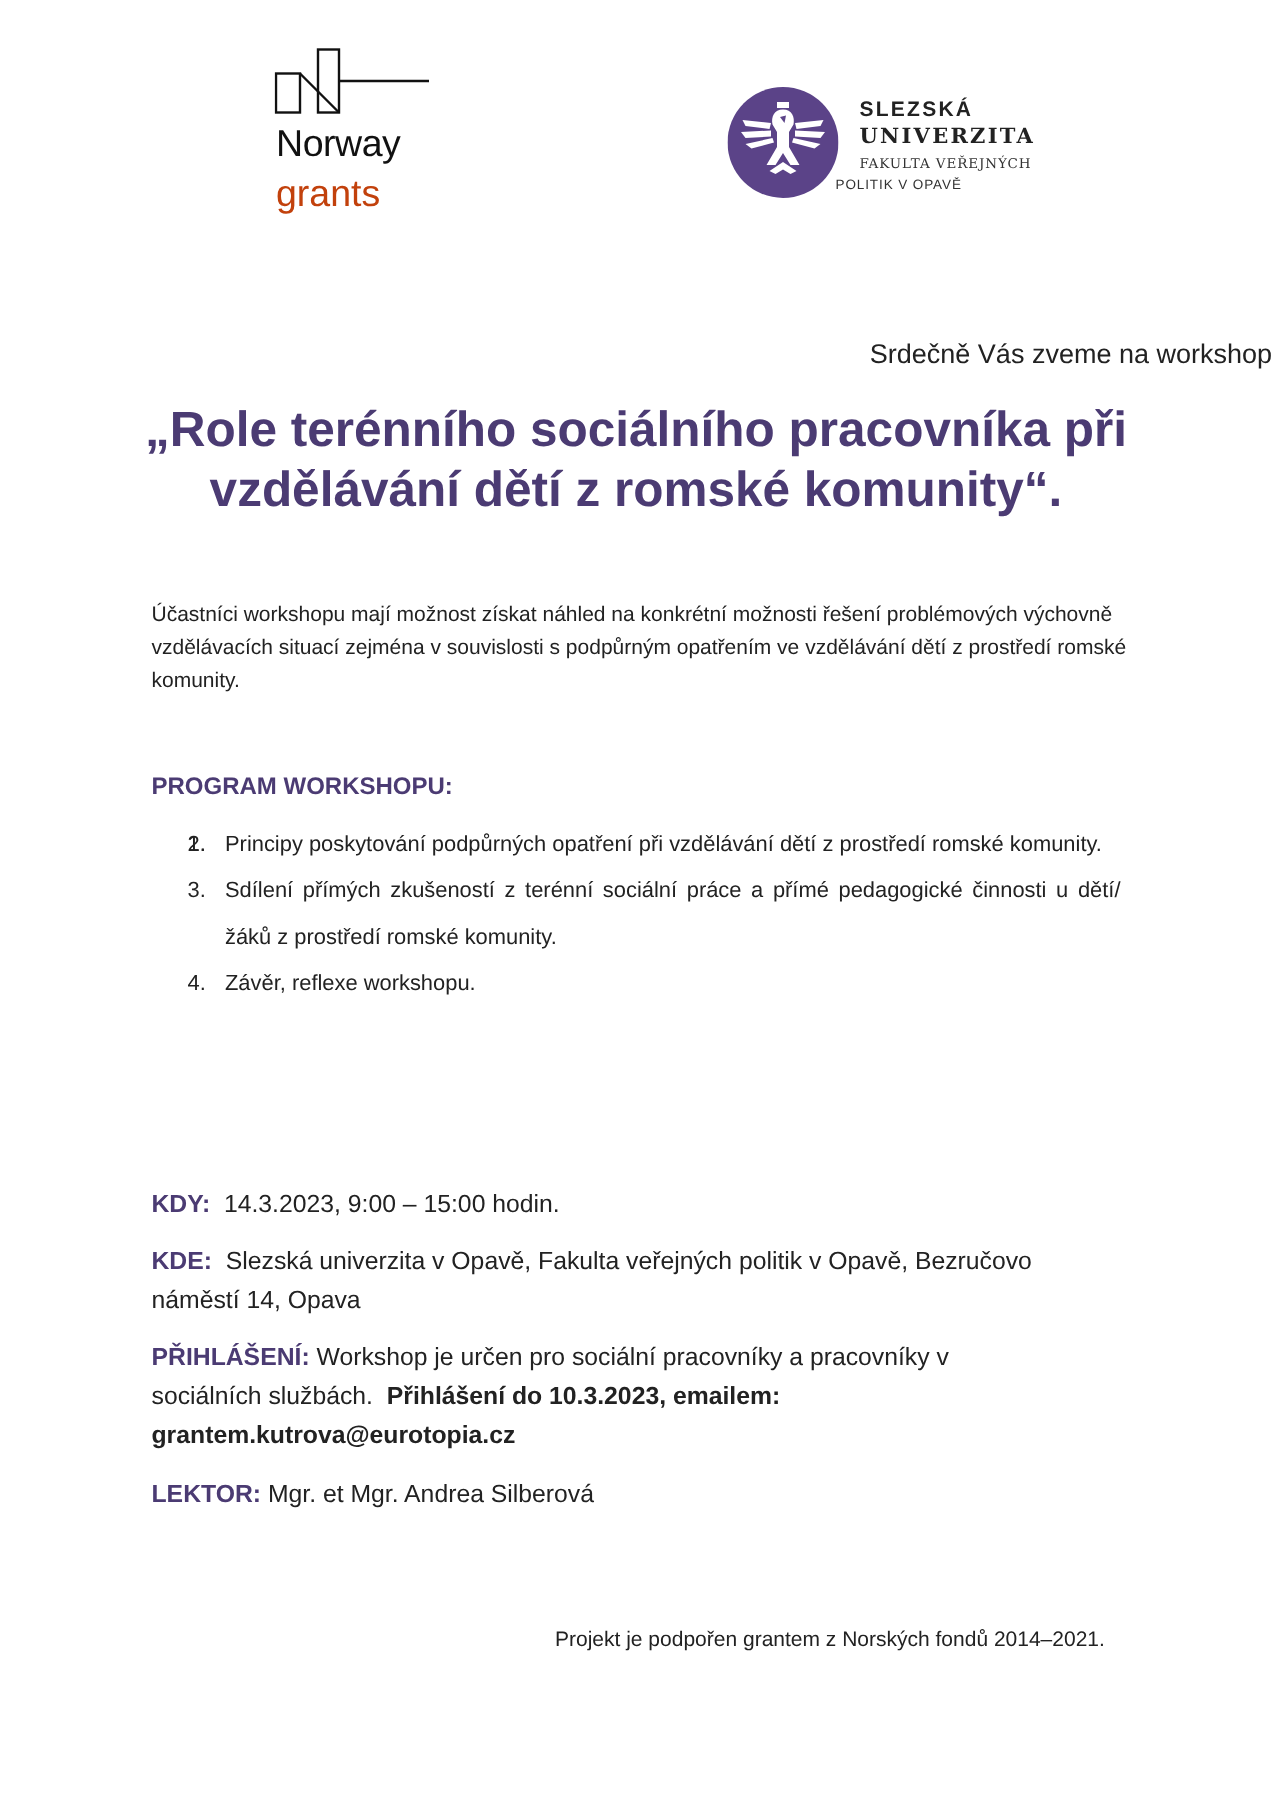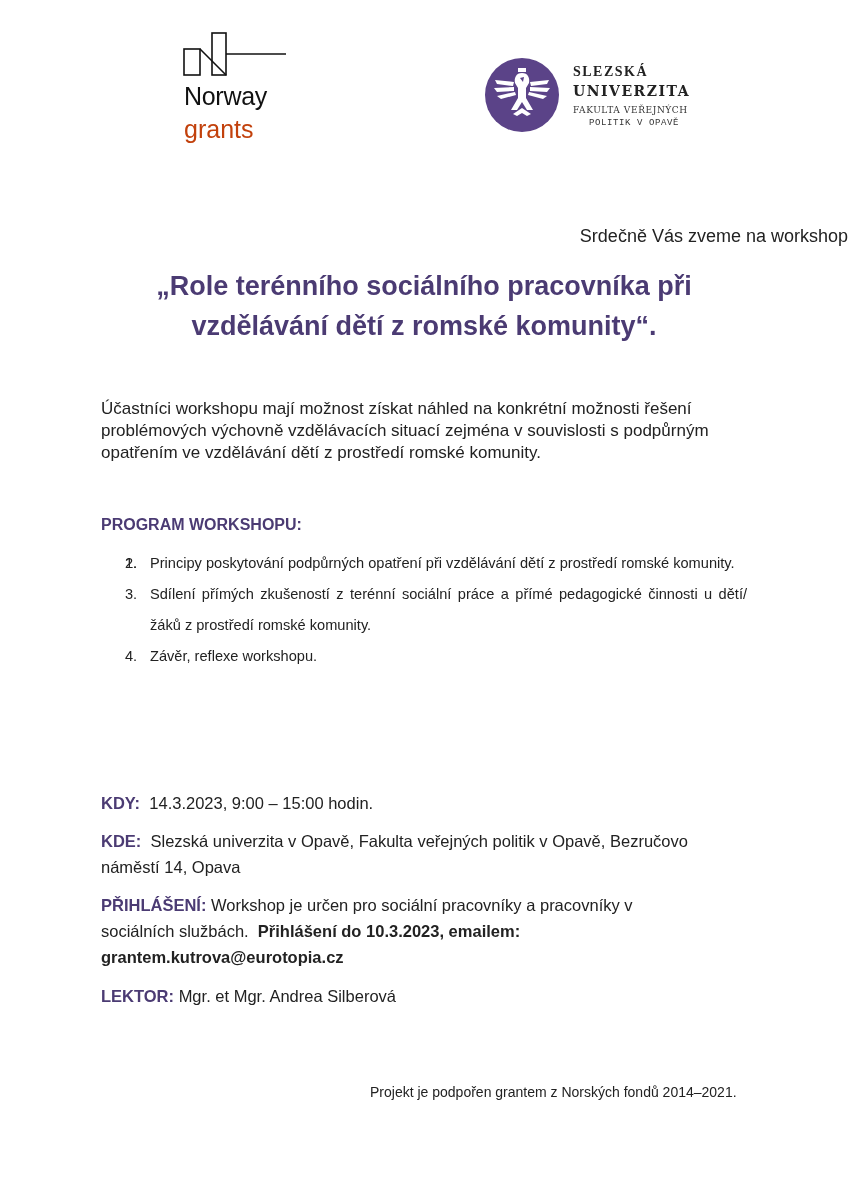--- a/index.html
+++ b/index.html
@@ -9,29 +9,29 @@
 
   
   #norway-logo { left: 183px; top: 32px; width: 110px; height: 115px; }
   #norway-logo svg { position: absolute; left: 0; top: 0; }
   .ng-norway { position: absolute; left: 1px; top: 50px; font-size: 25px; font-weight: normal; letter-spacing: -0.3px; color: #111; }
   .ng-grants { position: absolute; left: 1px; top: 83px; font-size: 25px; color: #c2410c; }
 
   
   #su-logo { left: 485px; top: 58px; width: 240px; height: 80px; }
   .su-circle { position: absolute; left: 0; top: 0; width: 74px; height: 74px; }
-  .su-t1 { position: absolute; left: 88px; top: 6px; font-family: Liberation Serif, serif; font-size: 14px; font-weight: bold; letter-spacing: 1.5px; color: #222; }
+  .su-t1 { position: absolute; left: 88px; top: 6px; font-family: Liberation Sans, sans-serif; font-size: 14px; font-weight: bold; letter-spacing: 1.5px; color: #222; }
   .su-t2 { position: absolute; left: 88px; top: 25px; font-family: "DejaVu Serif", serif; font-size: 14px; font-weight: bold; letter-spacing: 1.5px; color: #222; }
   .su-t3 { position: absolute; left: 88px; top: 47px; font-family: "DejaVu Serif", serif; font-size: 9px; letter-spacing: 0.6px; color: #333; }
-  .su-t4 { position: absolute; left: 104px; top: 60px; font-family: Liberation Mono, monospace; font-size: 9px; letter-spacing: 0.6px; color: #333; }
+  .su-t4 { position: absolute; left: 72px; top: 60px; font-family: Liberation Sans, sans-serif; font-size: 9px; letter-spacing: 0.6px; color: #333; }
 
   #invite { left: 0; width: 848px; top: 226px; text-align: right; font-size: 18px; color: #222; }
-  #title { left: 80px; width: 688px; top: 266px; text-align: center; font-size: 27px; font-weight: bold; line-height: 40px; color: #4b3b73; }
+  #title { left: 80px; width: 688px; top: 266px; text-align: center; font-size: 33px; font-weight: bold; line-height: 40px; color: #4b3b73; }
 
-  #intro { left: 101px; top: 398px; width: 650px; font-size: 17px; line-height: 22px; color: #222; }
+  #intro { left: 101px; top: 398px; width: 650px; font-size: 14px; line-height: 22px; color: #222; }
 
   #program-heading { left: 101px; top: 516px; font-size: 16px; font-weight: bold; color: #4b3b73; }
   #program-list { left: 101px; top: 548px; width: 646px; font-size: 14.6px; color: #222; }
   .pl-item { position: relative; padding-left: 49px; line-height: 31px; margin-bottom: 0; text-align: justify; }
   .pl-num { position: absolute; left: 24px; top: 0; }
 
   .info { left: 101px; width: 650px; font-size: 16.5px; line-height: 26px; color: #222; }
   .lbl { color: #4b3b73; font-weight: bold; }
   .b { font-weight: bold; }
   #kdy { top: 790px; }

